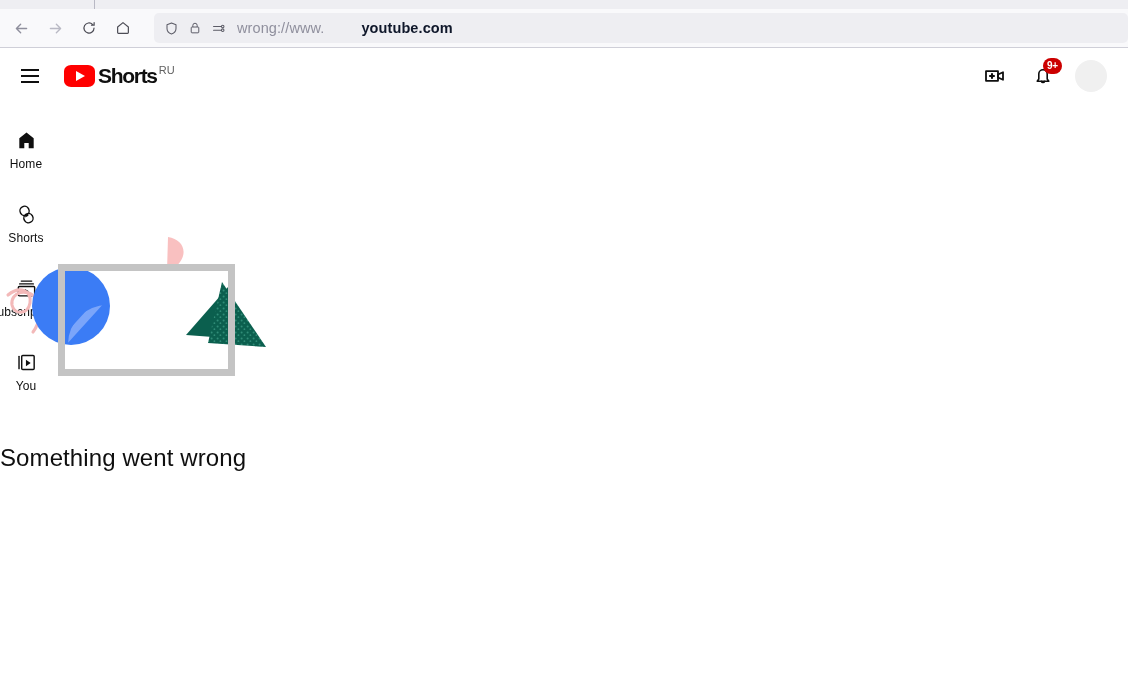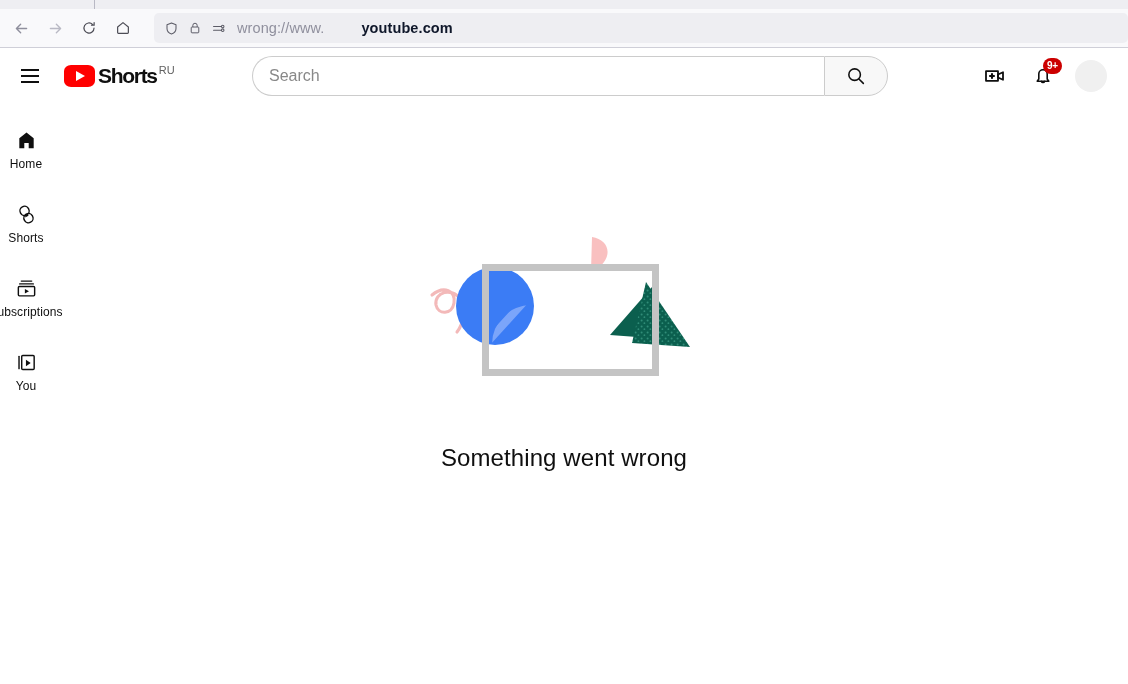--- a/index.html
+++ b/index.html
@@ -250,21 +250,20 @@
   }
 
   
   .error-wrap {
     position: absolute;
     top: 0; left: 0;
     width: 1128px;
     height: 580px;
     display: flex;
     flex-direction: column;
-    align-items: center;
   }
   .illustration {
     position: relative;
     width: 280px;
     height: 160px;
     margin-top: 125px;
   }
   .error-title {
     margin-top: 55px;
     font-size: 24px;
@@ -352,33 +351,20 @@
     </div>
     <div class="yt-logo">
       <span class="yt-logo-mark">
         <span class="tri"></span>
       </span>
       <span class="yt-wordmark">Shorts</span>
       <span class="yt-country">RU</span>
     </div>
   </div>
 
-  <div class="masthead-center">
-    <div class="search-form">
-      <div class="search-input-wrap">
-        <input class="search-input" type="text" placeholder="Search" style="">
-      </div>
-      <div class="search-btn">
-        <svg width="22" height="22" viewBox="0 0 24 24" fill="none" stroke="#0f0f0f" stroke-width="1.7" stroke-linecap="round">
-          <circle cx="10.5" cy="10.5" r="6.3"></circle>
-          <path d="M15.2 15.2 20 20"></path>
-        </svg>
-      </div>
-    </div>
-  </div>
 
   <div class="masthead-end">
     <div class="icon-btn">
       <svg width="24" height="24" viewBox="0 0 24 24" fill="none" stroke="#0f0f0f" stroke-width="1.8" stroke-linejoin="round" stroke-linecap="round">
         <rect x="3" y="7.2" width="12" height="9.6"></rect>
         <path d="M15 10.5l5-2.3v7.6l-5-2.3z"></path>
         <path d="M9 10v4M7 12h4" stroke-width="2.1"></path>
       </svg>
     </div>
     <div class="icon-btn">

